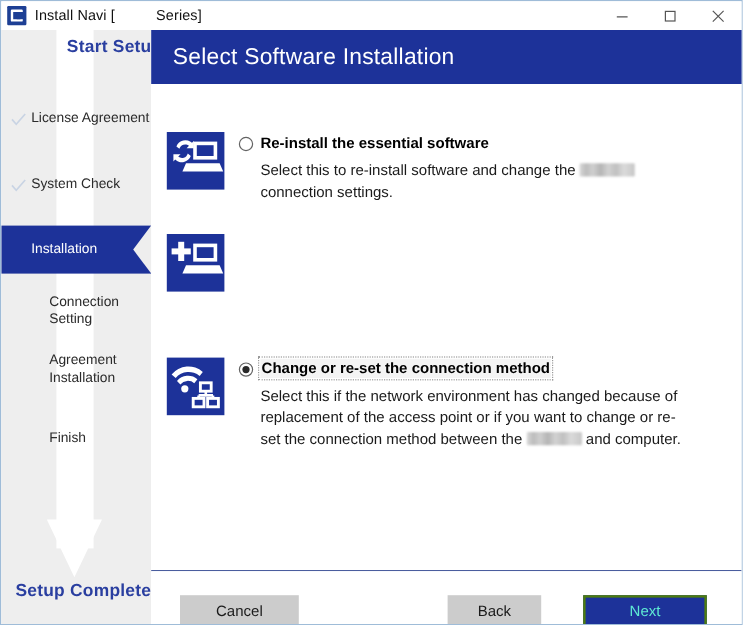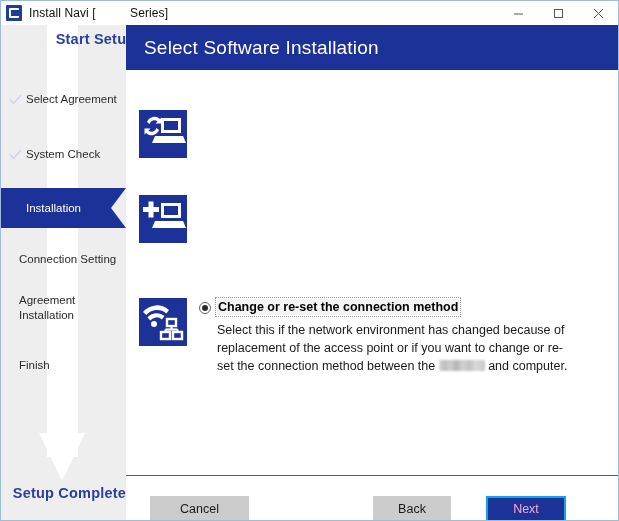--- a/index.html
+++ b/index.html
@@ -159,21 +159,21 @@
     color: #cfd8e6;
     display: flex;
     align-items: center;
     justify-content: center;
   }
   .step .check svg { display: block; }
   .step .step-label {
     padding-left: 2px;
     line-height: 1.25;
   }
-  .step.no-check .step-label { padding-left: 18px; }
+  .step.no-check .step-label { padding-left: 40px; }
 
   .step.active {
     background: #1d3299;
     color: #ffffff;
     height: 40px;
     width: 125px;
   }
   .step.active .step-label {
     padding-left: 25px;
     font-size: 11.5px;
@@ -324,24 +324,24 @@
     color: #1a1a1a;
   }
   .btn-back {
     left: 247px;
     width: 78px;
     background: #cccccc;
     color: #1a1a1a;
   }
   .btn-next {
     left: 360px;
-    width: 80px;
+    width: 103px;
     background: #1d3299;
-    color: #f9a8d4;
-    border: 2px solid #0ea5e9;
+    color: #5eead4;
+    border: 2px solid #4d7c0f;
   }
 </style>
 </head>
 <body>
 
 <div class="window">
 
   <div class="titlebar">
     <div class="app-icon"></div>
     <div class="title-text">Install Navi [          Series]</div>
@@ -372,21 +372,21 @@
       <div class="sidebar-arrow-head"></div>
 
       <div class="side-title">Start Setup</div>
 
       <div class="step" style="top:62px;">
         <span class="check">
           <svg width="13" height="11" viewBox="0 0 13 11">
               <polyline points="1,5.5 4.5,9.5 12,1" fill="none" stroke="#c9d4e4" stroke-width="1.4"></polyline>
             </svg>
         </span>
-        <span class="step-label">Select Agreement</span>
+        <span class="step-label">License Agreement</span>
       </div>
 
       <div class="step" style="top:117px;">
         <span class="check">
           <svg width="13" height="11" viewBox="0 0 13 11">
               <polyline points="1,5.5 4.5,9.5 12,1" fill="none" stroke="#c9d4e4" stroke-width="1.4"></polyline>
             </svg>
         </span>
         <span class="step-label">System Check</span>
       </div>
@@ -423,20 +423,25 @@
           <div class="opt-icon">
             <svg width="48" height="48" viewBox="0 0 48 48">
               <rect x="22" y="8" width="20" height="15" fill="#ffffff"></rect>
               <rect x="25" y="11" width="14" height="9" fill="#1d3299"></rect>
               <path d="M16 26 L44 26 L47 33 L13 33 Z" fill="#ffffff"></path>
               <path d="M8 12 a8 8 0 0 1 13 -3 l1.5 -1.5 l0 6 l-6 0 l2 -2 a5 5 0 0 0 -8 2.5 z" fill="#ffffff"></path>
               <path d="M20 20 a8 8 0 0 1 -13 3 l-1.5 1.5 l0 -6 l6 0 l-2 2 a5 5 0 0 0 8 -2.5 z" fill="#ffffff"></path>
             </svg>
           </div>
           <div class="opt-body">
+            <div class="opt-head">
+              <span class="radio"></span>
+              <span class="opt-title">Re-install the essential software</span>
+            </div>
+            <div class="opt-desc"><span>Select this to re-install software and change the </span><span class="redact"></span><span> connection settings.</span></div>
           </div>
         </div>
 
         <div class="option-row" style="top:125px;">
           <div class="opt-icon">
             <svg width="48" height="48" viewBox="0 0 48 48">
               <rect x="22" y="8" width="20" height="15" fill="#ffffff"></rect>
               <rect x="25" y="11" width="14" height="9" fill="#1d3299"></rect>
               <path d="M16 26 L44 26 L47 33 L13 33 Z" fill="#ffffff"></path>
               <rect x="4" y="12" width="16" height="5" fill="#ffffff"></rect>

